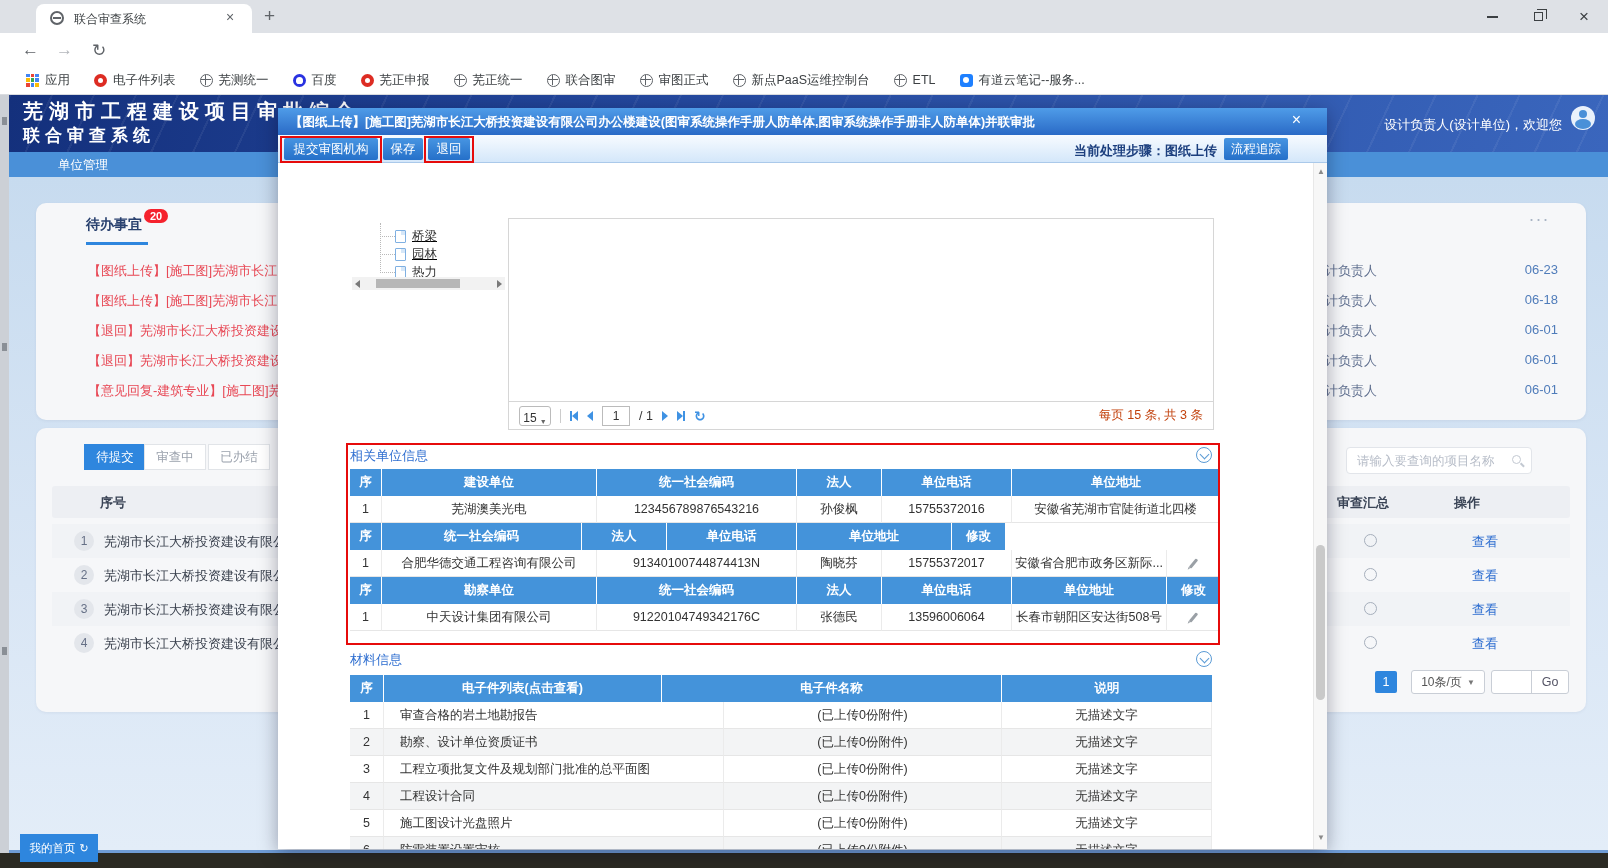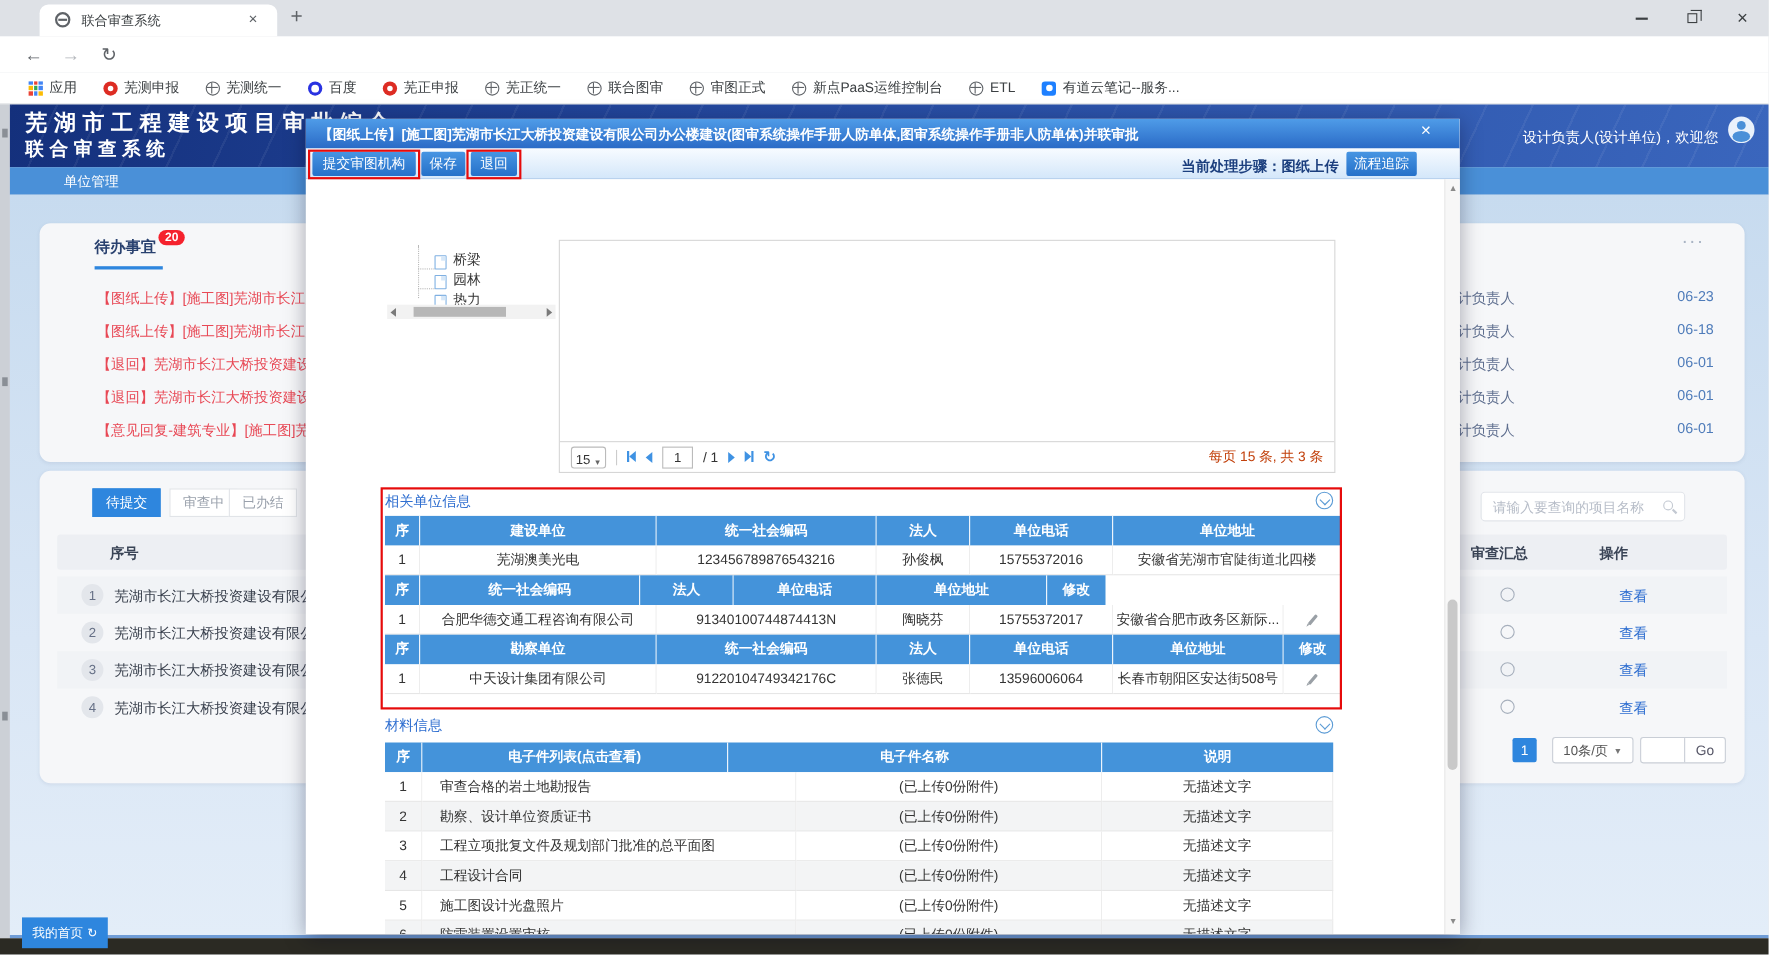--- a/index.html
+++ b/index.html
@@ -110,21 +110,21 @@
   .m-titlebar { left:0; top:0; width:1049px; height:27px; background:linear-gradient(180deg,#4f9ce8,#2a6ac6); }
   .m-title { left:12px; top:6px; font-size:12.5px; font-weight:bold; color:#fff; white-space:nowrap; }
   .m-close { right:26px; top:4px; font-size:16px; color:#fff; line-height:1; }
   .m-toolbar { left:0; top:27px; width:1049px; height:28px; background:linear-gradient(180deg,#f7fbff,#d4e7fa); border-bottom:1px solid #aac9ea; }
   .tbtn { position:absolute; top:3px; height:22px; background:linear-gradient(180deg,#4795e2,#2570c9); color:#fff; font-size:12.5px; display:flex; align-items:center; justify-content:center; border-radius:2px; }
   .redbox { position:absolute; border:2px solid #e60b0b; z-index:120; pointer-events:none; }
   .m-step { position:absolute; right:110px; top:7px; font-size:13px; font-weight:bold; color:#1c3f7e; white-space:nowrap; }
   .m-trace { right:39px; top:3px; width:64px; }
   .m-content { left:0; top:55px; width:1049px; height:686px; background:#fff; }
   .tree-vline { left:102px; top:60px; width:1px; height:48px; border-left:1px dotted #b9b9b9; }
-  .tree-row { left:102px; height:18px; display:flex; align-items:flex-end; }
+  .tree-row { left:102px; height:18px; display:flex; align-items:center;text-decoration:underline; }
   .tree-stub { width:15px; border-top:1px dotted #b9b9b9; }
   .doc-icon { width:11px; height:13px; border:1.2px solid #7fb0e2; background:#fff; border-radius:1px; margin-right:6px; position:relative; }
   .doc-icon::after { content:""; position:absolute; right:0; top:0; width:4px; height:4px; background:#d6e7f8; }
   .tree-label { font-size:12.5px; color:#333; }
   .hscroll { left:74px; top:114px; width:153px; height:13px; background:#f2f2f2; }
   .hthumb { position:absolute; left:24px; top:2px; width:84px; height:9px; background:#b7b7b7; }
   .tri { width:0; height:0; display:inline-block; }
   .tri-l { border-top:4px solid transparent; border-bottom:4px solid transparent; border-right:5px solid #7a7a7a; }
   .tri-r { border-top:4px solid transparent; border-bottom:4px solid transparent; border-left:5px solid #7a7a7a; }
   .btri-l { border-top:5px solid transparent; border-bottom:5px solid transparent; border-right:6px solid #3f92e3; }
@@ -203,21 +203,21 @@
           <i></i>
           <i></i>
           <i></i>
           <i></i>
           <i></i>
         </span>
         <span class="bm-label">应用</span>
       </div>
     <div class="bm">
         <span class="bm-red"></span>
-        <span class="bm-label">芜测申报</span>
+        <span class="bm-label">电子件列表</span>
       </div>
     <div class="bm">
         <span class="bm-globe"></span>
         <span class="bm-label">芜测统一</span>
       </div>
     <div class="bm">
         <span class="bm-baidu"></span>
         <span class="bm-label">百度</span>
       </div>
     <div class="bm">
@@ -293,21 +293,21 @@
     </div>
     <div class="abs todo-row" style="top:177px">
       <span class="todo-link">【意见回复-建筑专业】[施工图]芜湖市长江大桥投资建设有限公司</span>
       <span class="todo-owner">设计负责人</span>
       <span class="todo-date">06-01</span>
     </div>
   </div>
 
   <div class="abs card card2">
     <div class="abs ptab ptab-active" style="left:48px">待提交</div>
-    <div class="abs ptab ptab-idle" style="left:118px">审查中</div>
+    <div class="abs ptab ptab-idle" style="left:108px">审查中</div>
     <div class="abs ptab ptab-idle" style="left:172px">已办结</div>
     <div class="abs fragment">完成</div>
     <div class="abs searchbox">
       <input placeholder="请输入要查询的项目名称" style="">
       <span class="smag"></span>
     </div>
     <div class="abs phead">
       <span style="left:48px">序号</span>
       <span style="left:1285px">审查汇总</span>
       <span style="left:1402px">操作</span>

